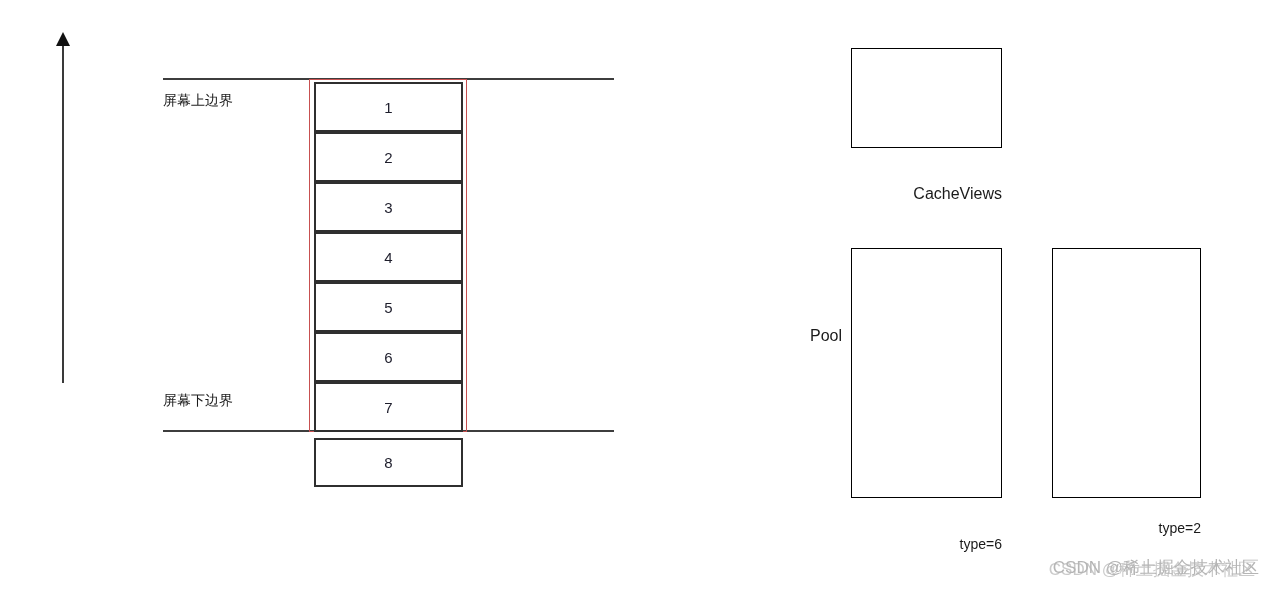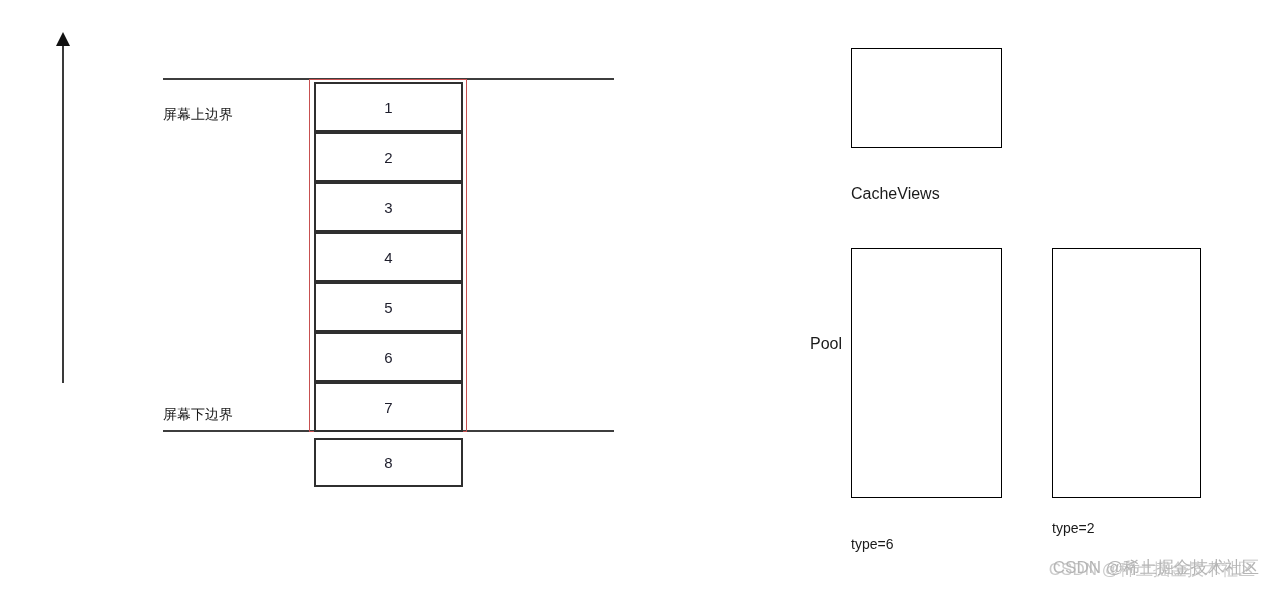--- a/index.html
+++ b/index.html
@@ -40,21 +40,20 @@
   }
   .hline.top { top: 78px; }
   .hline.bottom { top: 430px; }
 
   .boundary-label {
     position: absolute;
     left: 163px;
     font-size: 14px;
     color: #1a1a1a;
     white-space: nowrap;
-    margin-top: 14px;
   }
   .boundary-label.top { top: 92px; }
   .boundary-label.bottom { top: 392px; }
 
   .red-rect {
     position: absolute;
     left: 309px; top: 79px;
     width: 158px; height: 353px;
     border: 1.5px solid #c75050;
     background: transparent;
@@ -87,26 +86,26 @@
     position: absolute;
     border: 1.5px solid #000000;
     background: #ffffff;
   }
   .cache-box { left: 851px; top: 48px; width: 151px; height: 100px; }
   .pool-box-1 { left: 851px; top: 248px; width: 151px; height: 250px; }
   .pool-box-2 { left: 1052px; top: 248px; width: 149px; height: 250px; }
 
   .center-label {
     position: absolute;
-    text-align: left;
+    text-align: right;
     white-space: nowrap;
     color: #1a1a1a;
   }
   .cache-label { left: 851px; width: 151px; top: 185px; font-size: 16px; }
-  .pool-label  { left: 810px; top: 335px; font-size: 16px; text-align: right; }
+  .pool-label  { left: 810px; top: 327px; font-size: 16px; text-align: right; }
   .type1-label { left: 851px; width: 151px; top: 536px; font-size: 14px; }
   .type2-label { left: 1052px; width: 149px; top: 520px; font-size: 14px; }
 
   
   .watermark {
     position: absolute;
     right: 4px; bottom: 21px;
     height: 22px;
     font-size: 17px;
     color: #b5b5b5;

